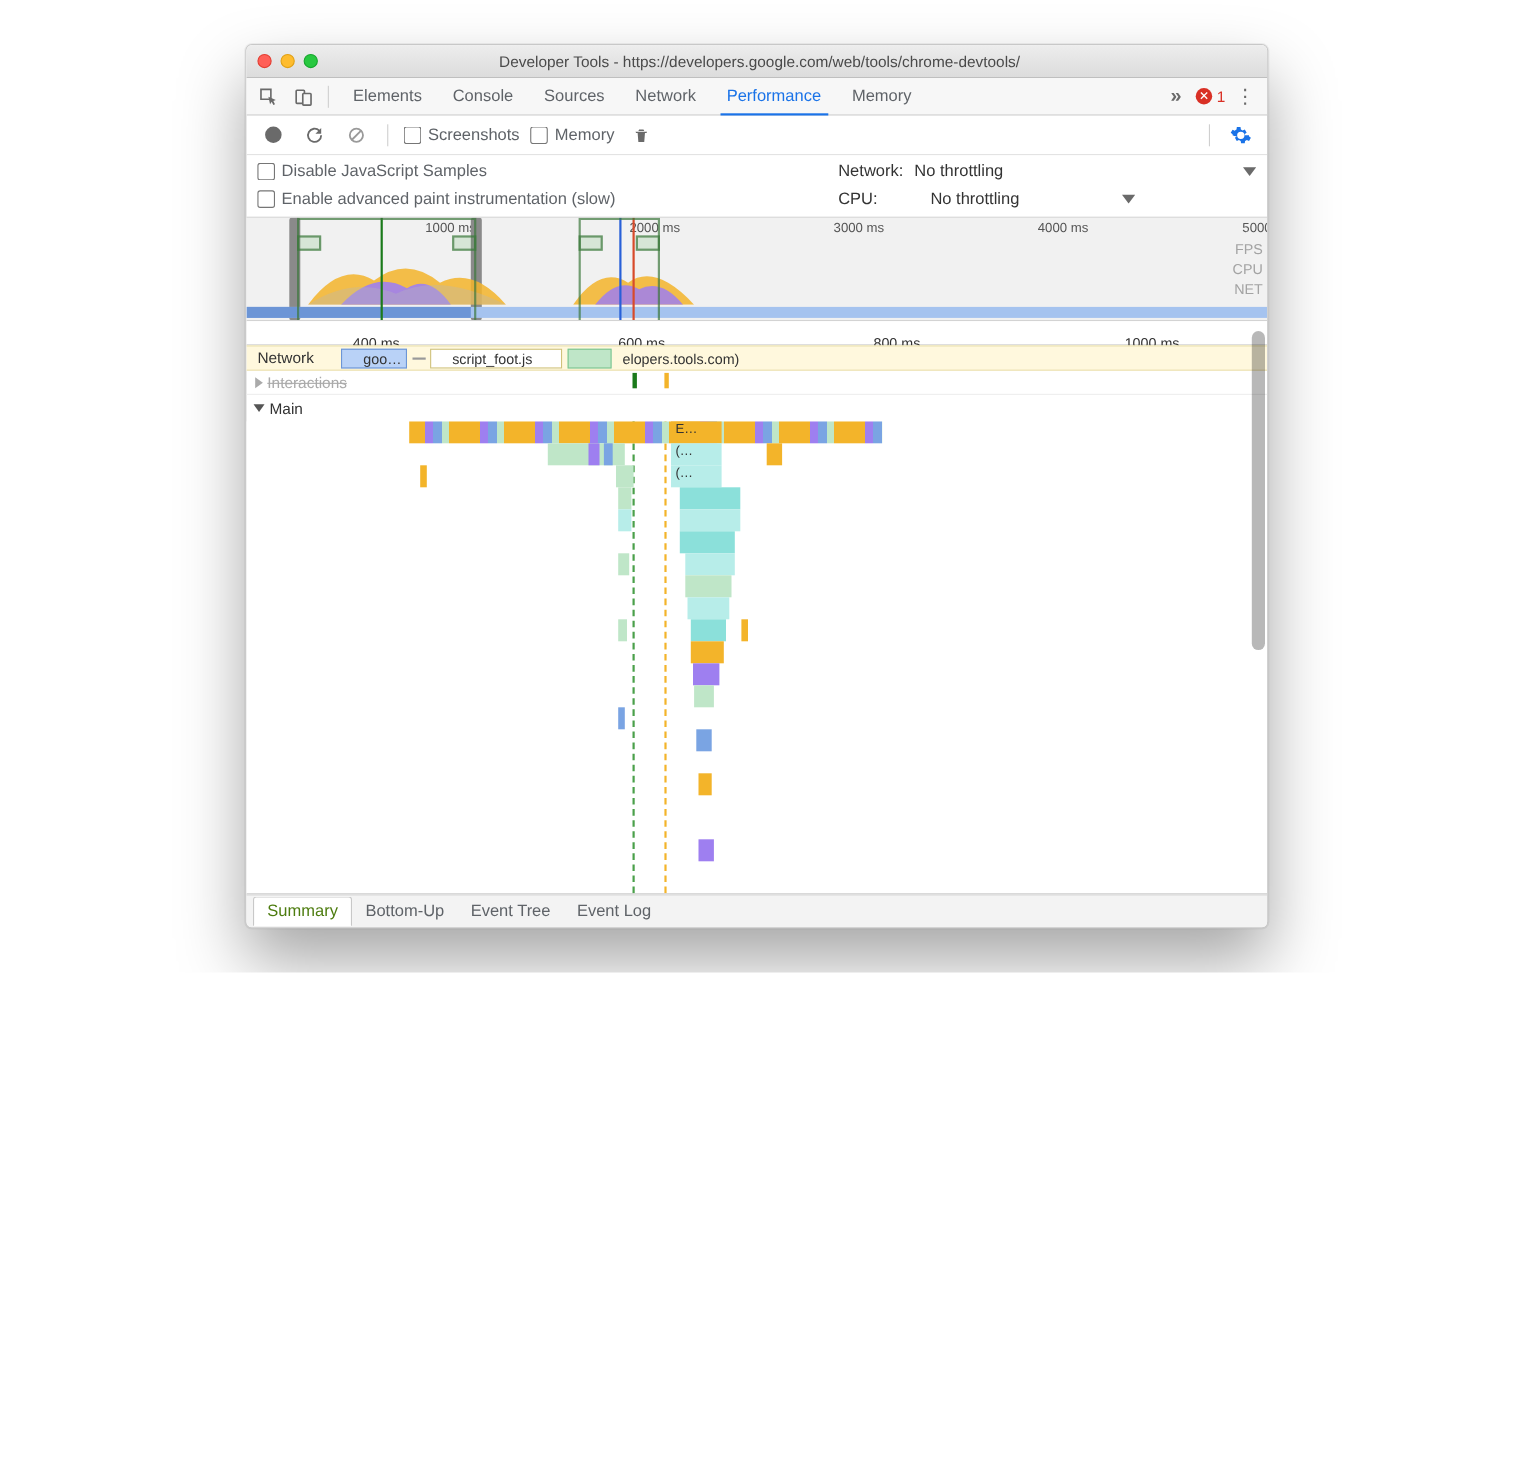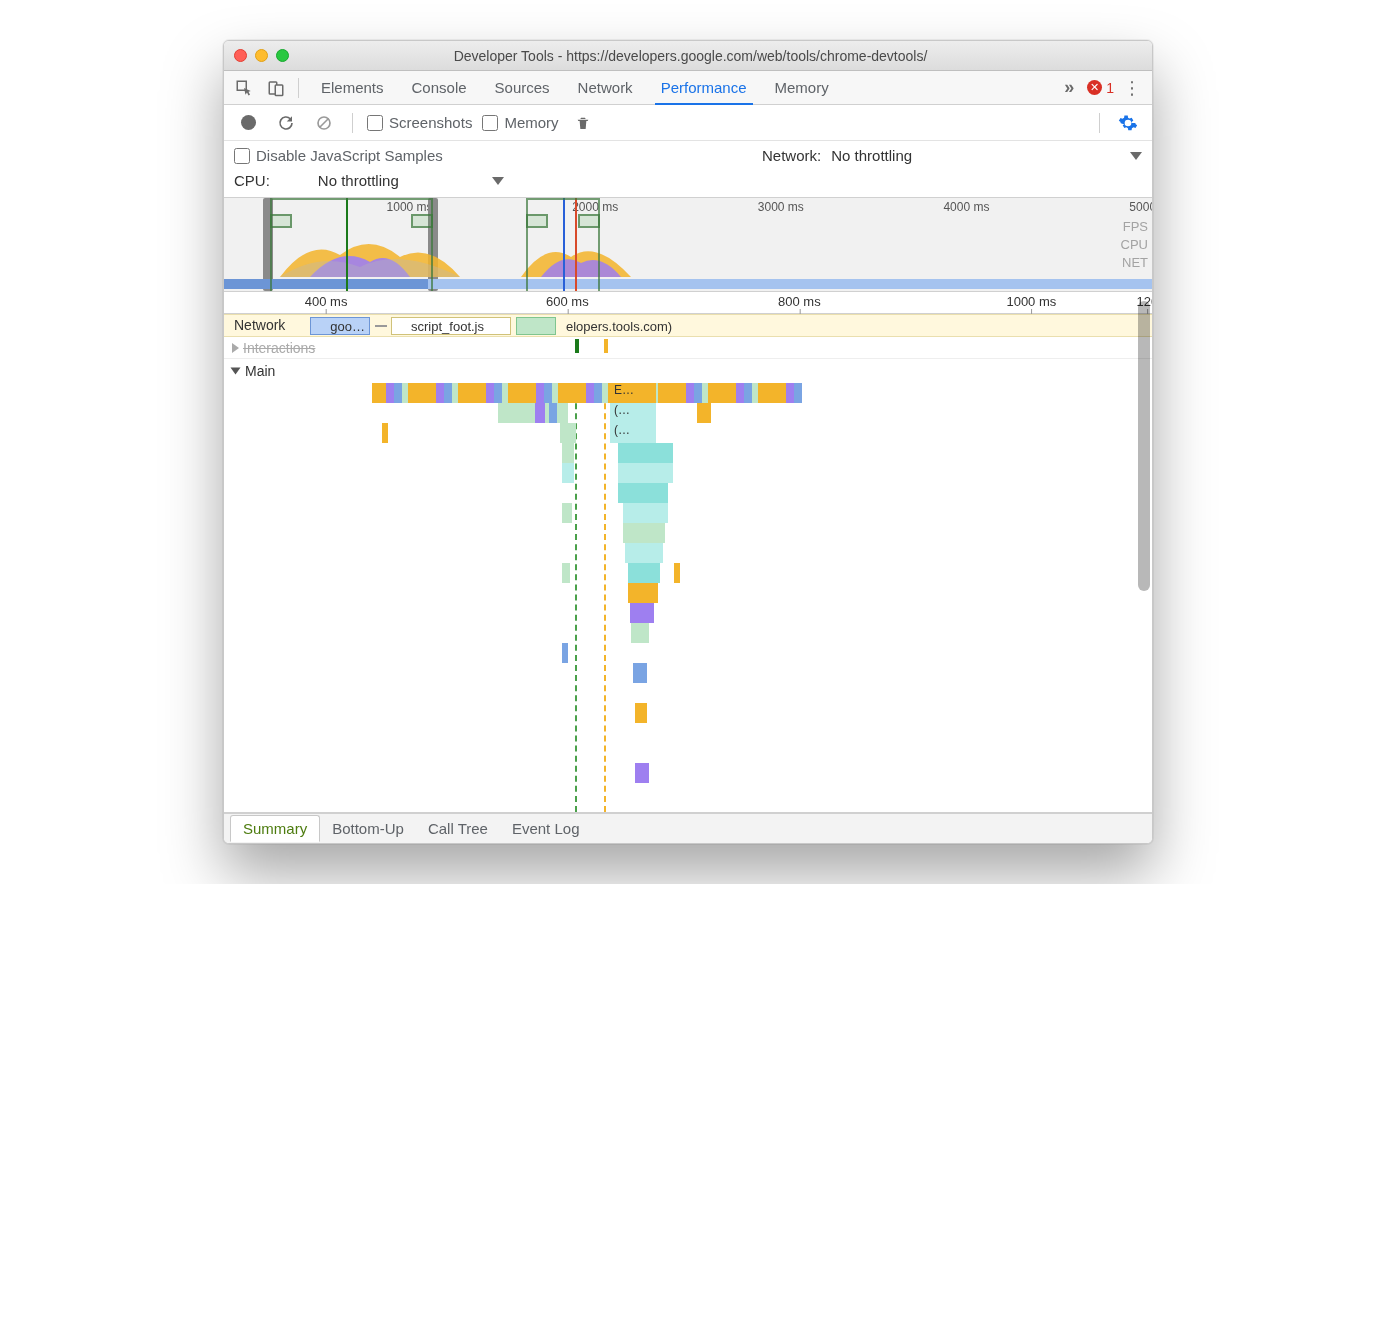--- a/index.html
+++ b/index.html
@@ -80,21 +80,21 @@
   .ov-handle { position:absolute; top:0; bottom:0; width:10px; background:#8a8a8a; border-radius:2px;}
   .ov-labels { position:absolute; right:4px; top:20px; font-size:13px; font-weight:400; color:#a3a3a3; line-height:18px; text-align:right;}
   .ov-net { position:absolute; left:0; right:0; bottom:2px; height:10px; background:#a5c3ef;}
   .flame-shape { position:absolute; bottom:14px; }
   .ov-vline { position:absolute; top:0; bottom:0; width:2px;}
   .ov-win { position:absolute; top:0; bottom:0; border-left:2px solid rgba(60,120,60,.7); border-right:2px solid rgba(60,120,60,.7); border-top:2px solid rgba(60,120,60,.7);}
   .ov-win::before,.ov-win::after{content:"";position:absolute;top:14px;width:18px;height:10px;border:2px solid rgba(60,120,60,.7);background:rgba(60,160,60,.15);}
   .ov-win::before{left:-2px;} .ov-win::after{right:-2px;}
   
   .ruler { height:22px; border-bottom:1px solid #d0d0d0; position:relative; font-size:13px; color:#333; background:#fff;}
-  .rtick { position:absolute; top:2px; transform:translateX(-50%);}
+  .rtick { position:absolute; top:12px; transform:translateX(-50%);margin-left:16px;}
   .rtick::after{content:"";position:absolute;left:50%;bottom:-6px;width:1px;height:6px;background:#999;}
   .network-row { position:relative; height:23px; background:#fff8dd; border-top:1px solid #eadfae; border-bottom:1px solid #eadfae;}
   .network-row .nrlabel { position:absolute; left:6px; top:2px; display:flex; align-items:center; gap:4px;}
   .block { position:absolute; top:2px; height:18px; font-size:13px; display:flex; align-items:center; padding:0 19px; border:1px solid rgba(0,0,0,.2); white-space:nowrap; overflow:hidden;}
   .interactions { height:22px; border-bottom:1px solid #eeeeee; color:#888; padding-left:8px; display:flex; align-items:center; gap:4px;}
   .main-head { padding:4px 8px; display:flex; align-items:center; gap:6px;}
   .main-head .disclose.open { transform:rotate(90deg);}
   .flame { position:relative; height:430px; background:#fff; overflow:hidden; border-bottom:1px solid #d0d0d0;}
   .fblock { position:absolute; height:20px; font-size:12px; color:#333; overflow:hidden; white-space:nowrap;}
   .dash { position:absolute; top:0; bottom:0; width:0; border-left:2px dashed; }
@@ -198,20 +198,26 @@
             <span>Disable JavaScript Samples</span>
           </label>
       </div>
       <div class="select" style="width:380px">
         <span>Network:</span>
         <span style="flex:1">No throttling</span>
         <span class="tri"></span>
       </div>
     </div>
     <div class="optrow">
+      <div class="left">
+        <label class="check">
+            <input type="checkbox" style="">
+            <span>Enable advanced paint instrumentation (slow)</span>
+          </label>
+      </div>
       <div class="select" style="width:380px">
         <span>CPU:</span>
         <span style="flex:1;margin-left:38px">No throttling</span>
         <span class="tri" style="margin-right:110px"></span>
       </div>
     </div>
   </div>
 
   <div class="overview">
     <div class="ov-ruler">
@@ -316,21 +322,21 @@
     <div class="fblock" style="top:180px;left:36.4%;width:8px;background:#bfe6c8"></div>
     <div class="fblock" style="top:260px;left:36.4%;width:6px;background:#7aa4e3"></div>
 
     <div class="fblock" style="top:40px;left:17%;width:6px;background:#f3b42a"></div>
     <div class="fblock" style="top:180px;left:48.5%;width:6px;background:#f3b42a"></div>
   </div>
 
   <div class="bottom">
     <div class="btab active">Summary</div>
     <div class="btab">Bottom-Up</div>
-    <div class="btab">Call Tree</div>
+    <div class="btab">Event Tree</div>
     <div class="btab">Event Log</div>
   </div>
 
   <div class="scrollbar" style="position:absolute; pointer-events:none;">
   </div>
 <div style="position: absolute; right: 2px; top: 260px; width: 12px; height: 290px; background: rgba(0, 0, 0, 0.28); border-radius: 7px;"></div>
   </div>
 
 <div style="position:fixed;"></div>
 

